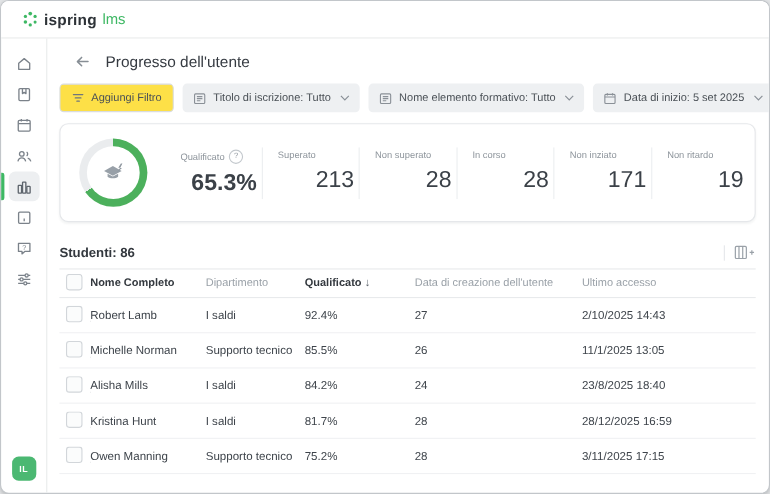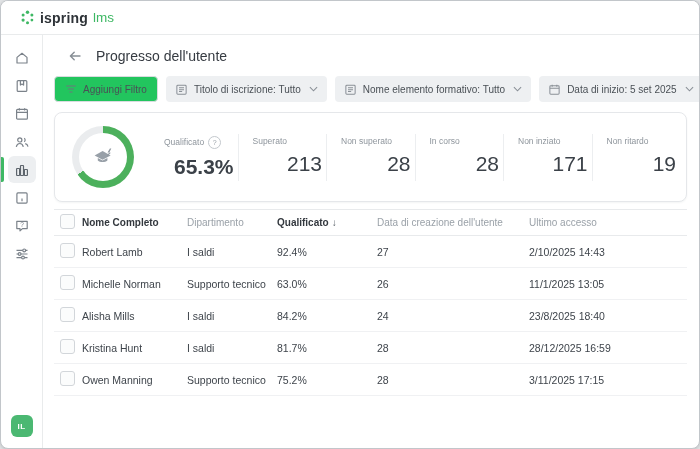--- a/index.html
+++ b/index.html
@@ -24,21 +24,21 @@
     color:#fff;font-size:8px;font-weight:700;display:flex;align-items:center;justify-content:center;letter-spacing:.5px;cursor:pointer;}
   .main{flex:1;overflow:hidden;}
   
   .page-head{display:flex;align-items:center;gap:13px;padding:13px 16px 0 24px;}
   .back{width:16px;height:16px;color:#878e95;cursor:pointer;display:flex;}
   .page-title{font-size:14px;font-weight:500;color:#363b42;}
   
   .filterbar{display:flex;align-items:center;gap:8px;padding:12px 12px 0 11px;}
   .btn,.chip,.icon-btn{height:26px;box-sizing:border-box;display:flex;align-items:center;gap:6px;border-radius:4px;
     font-size:10px;color:#4a5056;cursor:pointer;white-space:nowrap;}
-  .btn{border:1px solid #d9dcdf;background:#22c55e;padding:0 10px;}
+  .btn{border:1px solid #d9dcdf;background:#fde047;padding:0 10px;}
   .chip{background:#eef0f2;padding:0 9px;}
   .chev{width:9px;height:6px;margin-left:2px;}
   .spacer{margin-left:auto;}
   
   .statscard{margin:10px 12px 0 11px;border:1px solid #e5e7ea;border-radius:8px;box-shadow:0 1px 2px rgba(25,35,45,.05);
     display:flex;align-items:center;padding:13px 6px 13px 17px;background:#fff;}
   .donut{width:62px;height:62px;border-radius:50%;position:relative;flex:0 0 62px;}
   .donut::before{content:'';position:absolute;inset:7px;background:#fff;border-radius:50%;}
   .donut svg{position:absolute;left:50%;top:50%;transform:translate(-50%,-50%);}
   .stats{flex:1;display:flex;margin-left:16px;}
@@ -270,20 +270,34 @@
           <div class="stat">
             <div class="stat-label">
                 <span>Non ritardo</span>
               </div>
             <div class="stat-value">19</div>
           </div>
         </div>
       </div>
 
       <div class="table-section">
+        <div class="table-title-row">
+          <span class="table-title">Studenti: 86</span>
+          <div class="col-tools">
+            <div class="vdiv"></div>
+            <div class="cols-btn">
+              <span style="display:flex;">
+                <svg width="20" height="15" viewBox="0 0 20 15" fill="none" stroke="#9aa1a8" stroke-width="1.1">
+                    <rect x="1.5" y="2" width="10" height="11" rx="1"></rect>
+                    <path d="M4.8 2v11M8.2 2v11M14.5 7.5h4M16.5 5.5v4"></path>
+                  </svg>
+              </span>
+            </div>
+          </div>
+        </div>
 
         <div class="grid thead">
           <div class="cell"><span class="checkbox"></span></div>
           <div class="cell th-strong"><span>Nome Completo</span></div>
           <div class="cell"><span>Dipartimento</span></div>
           <div class="cell th-strong"><span>Qualificato</span><span class="sort">↓</span></div>
           <div class="cell"><span>Data di creazione dell'utente</span></div>
           <div class="cell"><span>Ultimo accesso</span></div>
         </div>
 
@@ -293,21 +307,21 @@
               <div class="cell">Robert Lamb</div>
               <div class="cell">I saldi</div>
               <div class="cell">92.4%</div>
               <div class="cell">27</div>
               <div class="cell">2/10/2025 14:43</div>
             </div>
             <div class="grid trow">
               <div class="cell"><span class="checkbox"></span></div>
               <div class="cell">Michelle Norman</div>
               <div class="cell">Supporto tecnico</div>
-              <div class="cell">63.0%</div>
+              <div class="cell">85.5%</div>
               <div class="cell">26</div>
               <div class="cell">11/1/2025 13:05</div>
             </div>
             <div class="grid trow">
               <div class="cell"><span class="checkbox"></span></div>
               <div class="cell">Alisha Mills</div>
               <div class="cell">I saldi</div>
               <div class="cell">84.2%</div>
               <div class="cell">24</div>
               <div class="cell">23/8/2025 18:40</div>

